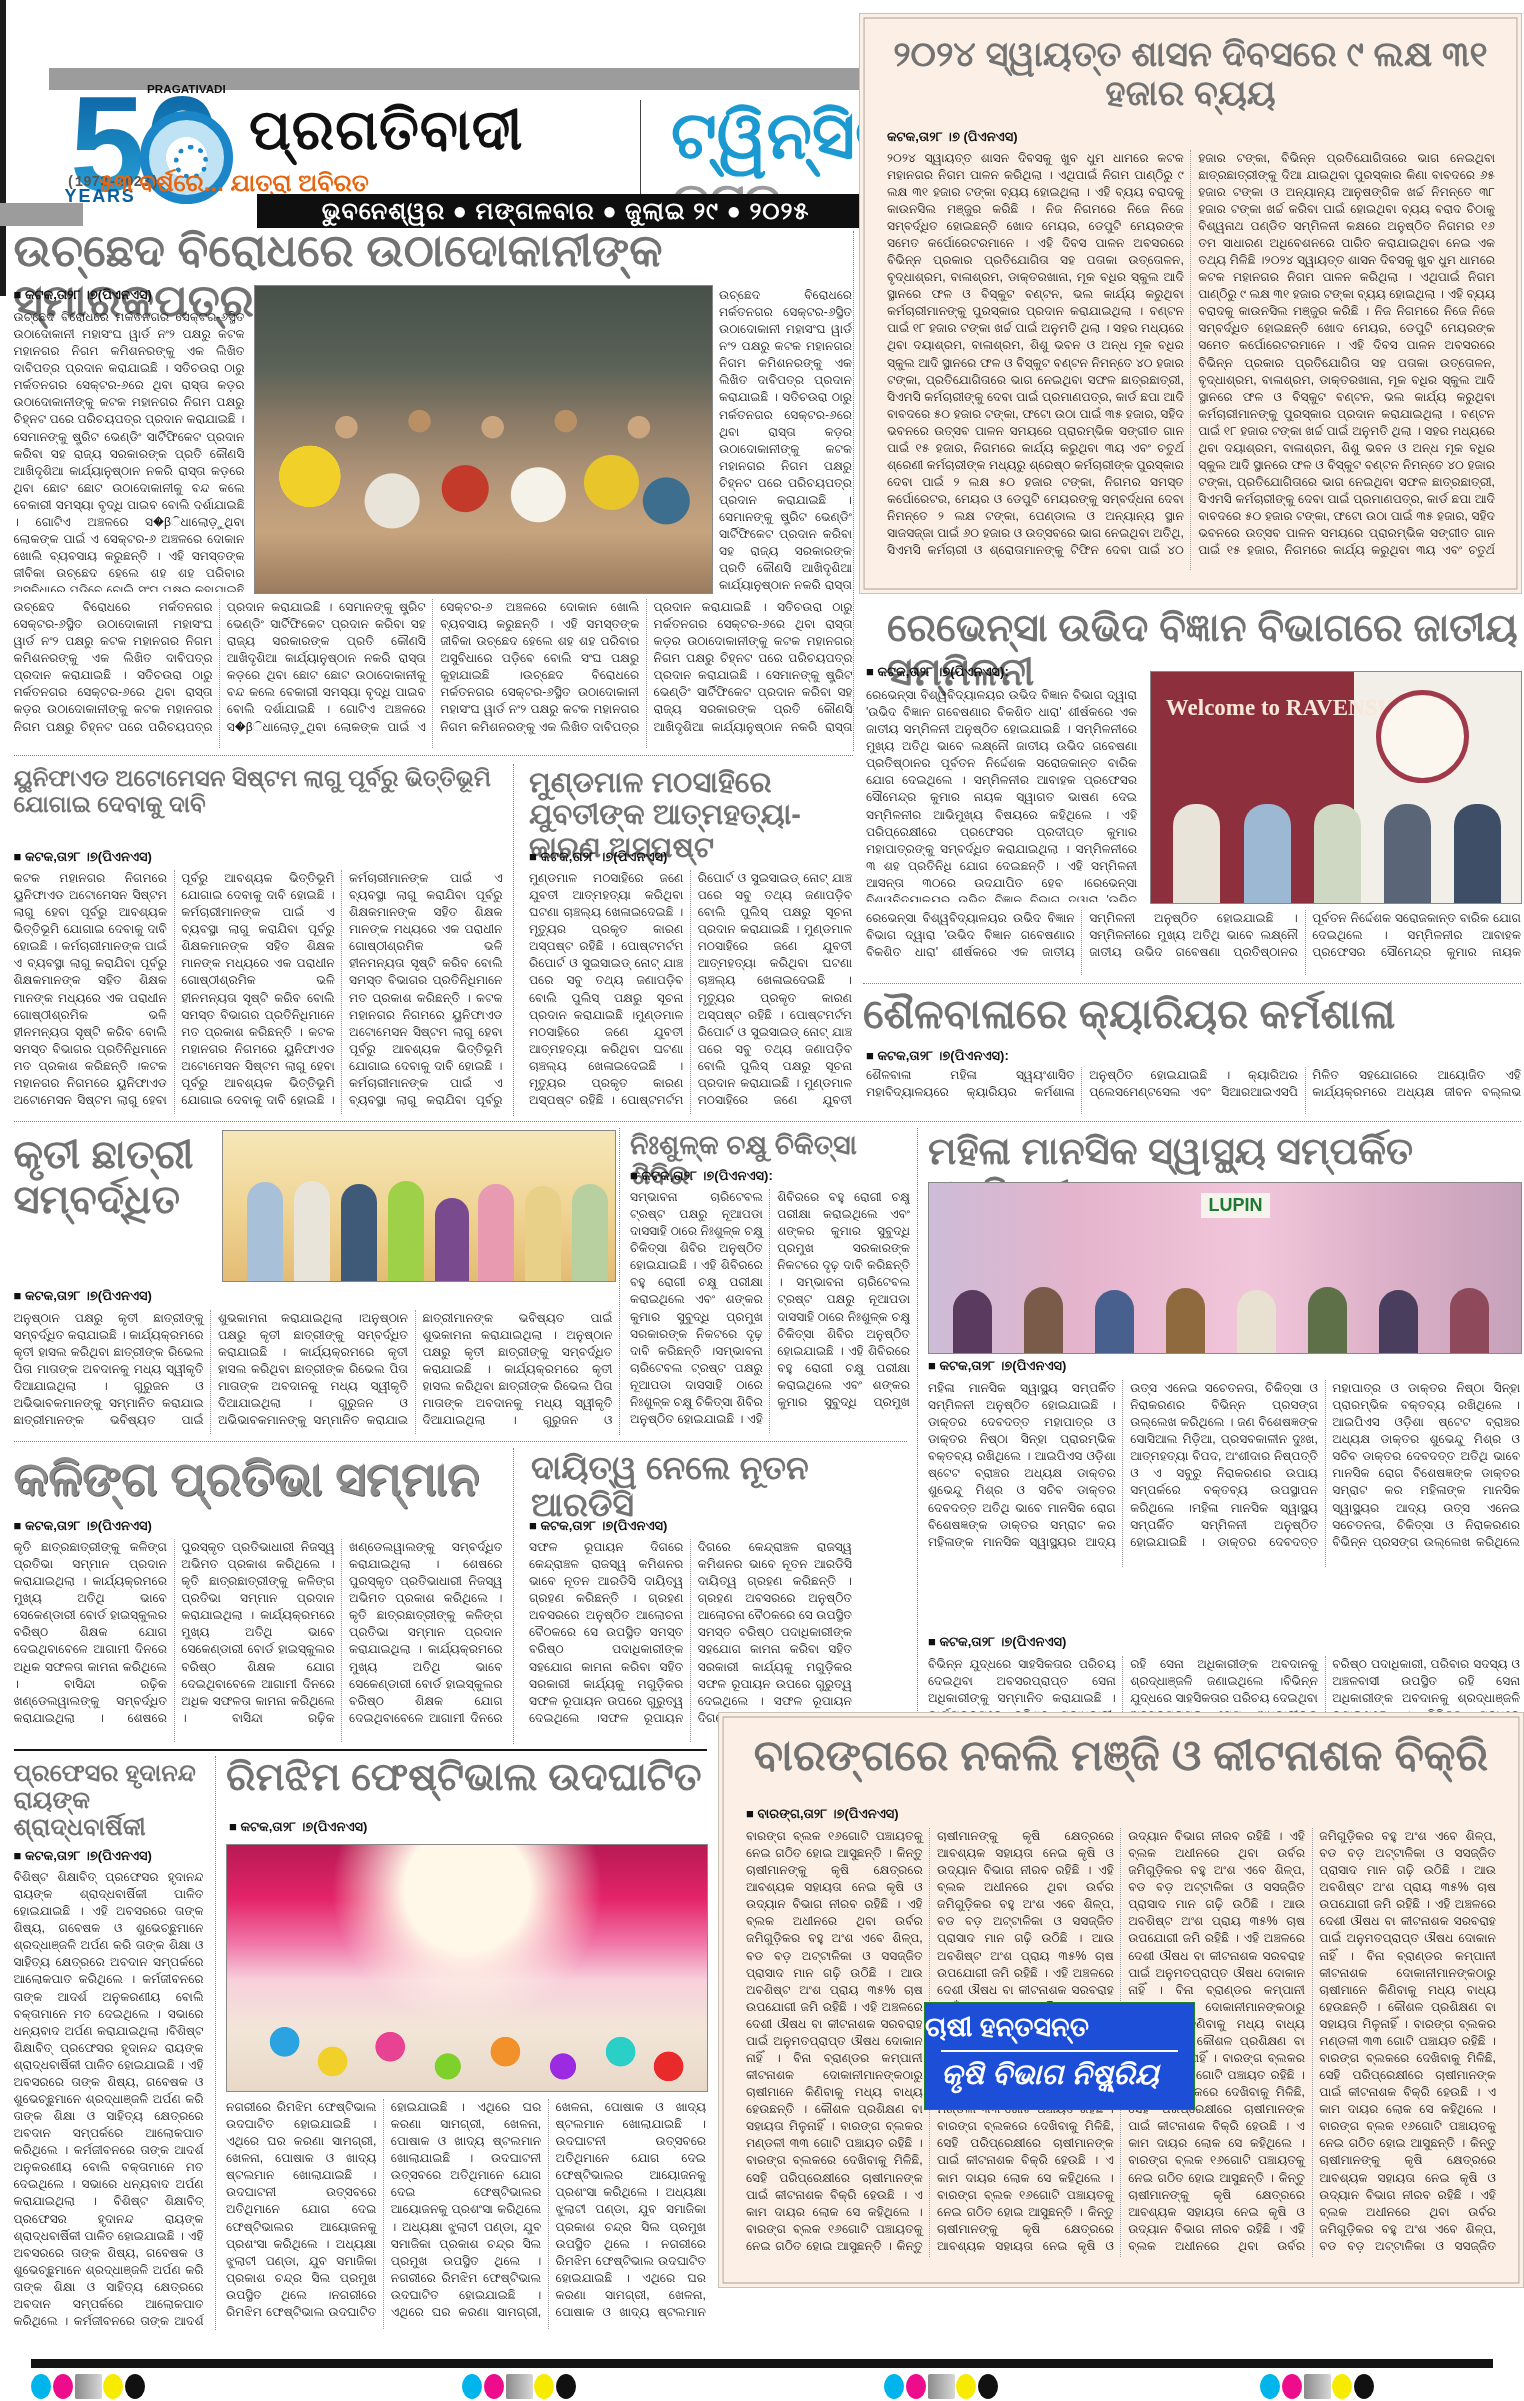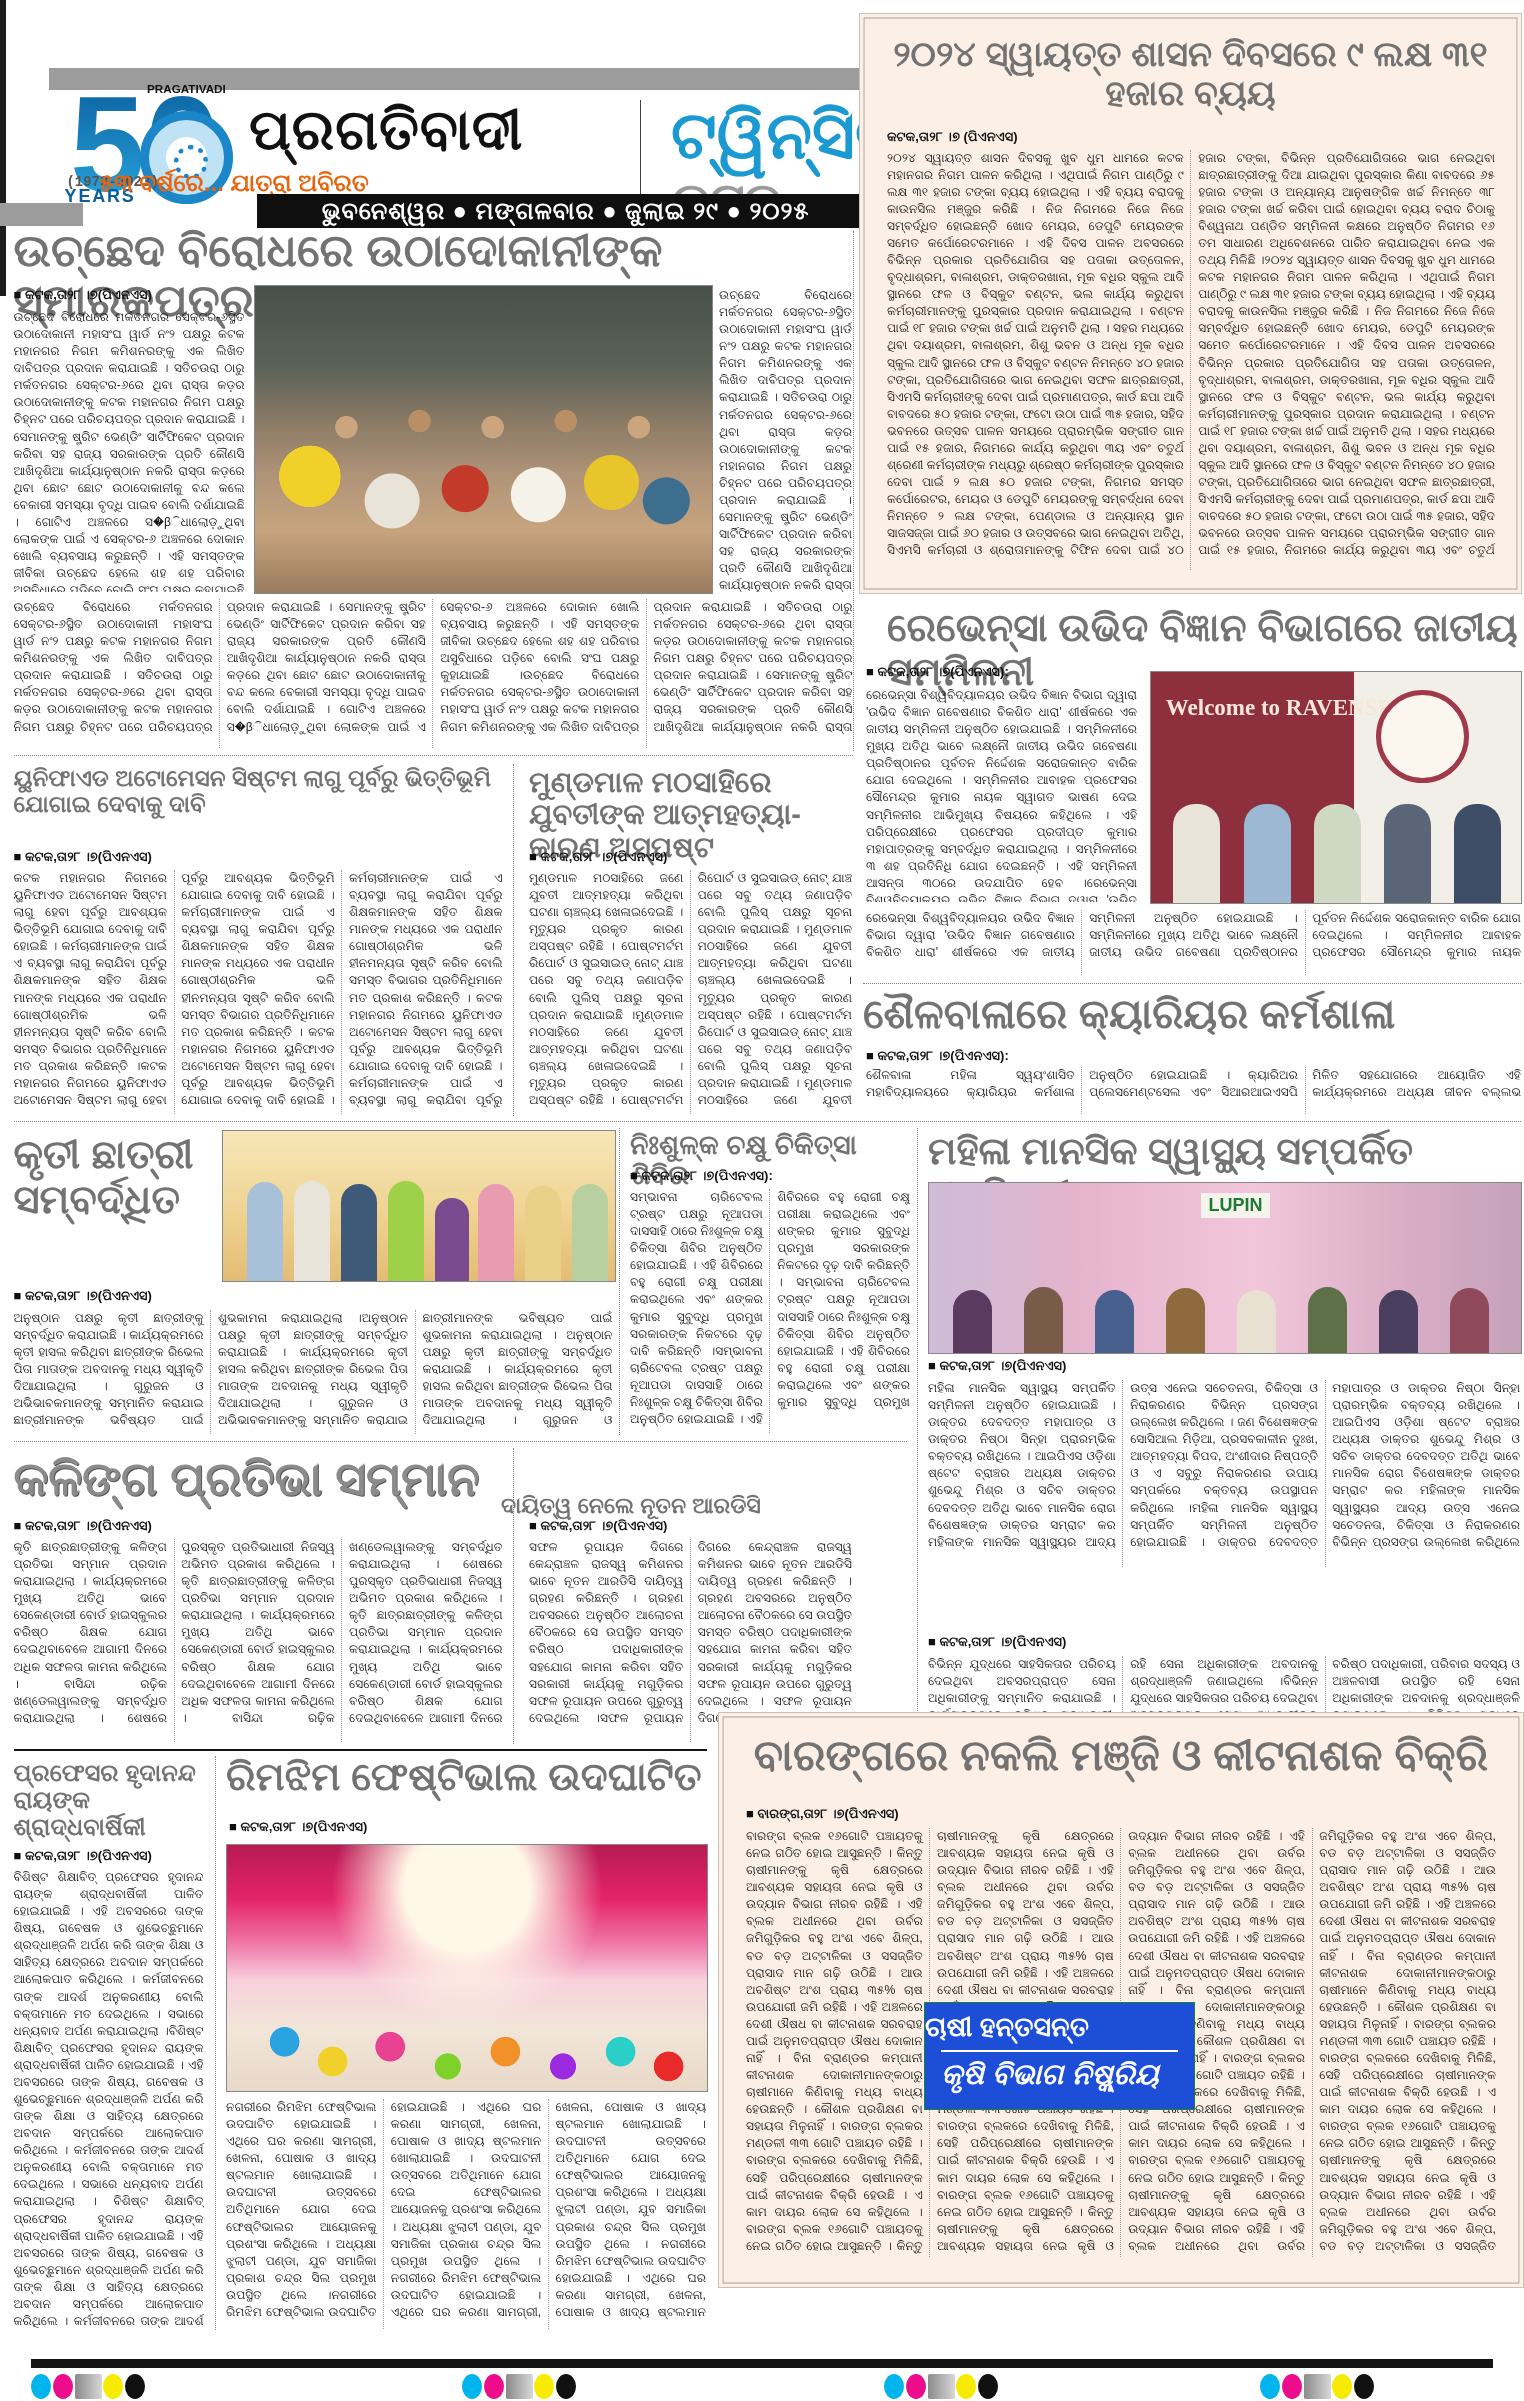--- a/index.html
+++ b/index.html
@@ -188,21 +188,21 @@
   <div class="abs dateline" style="left:928px;top:1358px;">■ କଟକ,ତା୨୮ ।୭(ପିଏନଏସ)</div>
   <div class="abs body-fill cols3" style="left:928px;top:1380px;width:592px;height:187px;">ମହିଳା ମାନସିକ ସ୍ୱାସ୍ଥ୍ୟ ସମ୍ପର୍କିତ ସମ୍ମିଳନୀ ଅନୁଷ୍ଠିତ ହୋଇଯାଇଛି । ଡାକ୍ତର ଦେବଦତ୍ତ ମହାପାତ୍ର ଓ ଡାକ୍ତର ନିଷ୍ଠା ସିନ୍ହା ପ୍ରାରମ୍ଭିକ ବକ୍ତବ୍ୟ ରଖିଥିଲେ । ଆଇପିଏସ ଓଡ଼ିଶା ଷ୍ଟେଟ ବ୍ରାଞ୍ଚର ଅଧ୍ୟକ୍ଷ ଡାକ୍ତର ଶୁଭେନ୍ଦୁ ମିଶ୍ର ଓ ସଚିବ ଡାକ୍ତର ଦେବଦତ୍ତ ଅତିଥି ଭାବେ ମାନସିକ ରୋଗ ବିଶେଷଜ୍ଞଙ୍କ ଡାକ୍ତର ସମ୍ରାଟ କର ମହିଳାଙ୍କ ମାନସିକ ସ୍ୱାସ୍ଥ୍ୟର ଆଦ୍ୟ ଉତ୍ସ ଏନେଇ ସଚେତନତା, ଚିକିତ୍ସା ଓ ନିରାକରଣର ବିଭିନ୍ନ ପ୍ରସଙ୍ଗ ଉଲ୍ଲେଖ କରିଥିଲେ । ଜଣ ବିଶେଷଜ୍ଞଙ୍କ ସୋସିଆଲ ମିଡ଼ିଆ, ପ୍ରସବକାଳୀନ ଦୁଃଖ, ଆତ୍ମହତ୍ୟା ବିପଦ, ଅଂଶୀଦାର ନିଷ୍ପତ୍ତି ଓ ଏ ସବୁରୁ ନିରାକରଣର ଉପାୟ ସମ୍ପର୍କରେ ବକ୍ତବ୍ୟ ଉପସ୍ଥାପନ କରିଥିଲେ ।ମହିଳା ମାନସିକ ସ୍ୱାସ୍ଥ୍ୟ ସମ୍ପର୍କିତ ସମ୍ମିଳନୀ ଅନୁଷ୍ଠିତ ହୋଇଯାଇଛି । ଡାକ୍ତର ଦେବଦତ୍ତ ମହାପାତ୍ର ଓ ଡାକ୍ତର ନିଷ୍ଠା ସିନ୍ହା ପ୍ରାରମ୍ଭିକ ବକ୍ତବ୍ୟ ରଖିଥିଲେ । ଆଇପିଏସ ଓଡ଼ିଶା ଷ୍ଟେଟ ବ୍ରାଞ୍ଚର ଅଧ୍ୟକ୍ଷ ଡାକ୍ତର ଶୁଭେନ୍ଦୁ ମିଶ୍ର ଓ ସଚିବ ଡାକ୍ତର ଦେବଦତ୍ତ ଅତିଥି ଭାବେ ମାନସିକ ରୋଗ ବିଶେଷଜ୍ଞଙ୍କ ଡାକ୍ତର ସମ୍ରାଟ କର ମହିଳାଙ୍କ ମାନସିକ ସ୍ୱାସ୍ଥ୍ୟର ଆଦ୍ୟ ଉତ୍ସ ଏନେଇ ସଚେତନତା, ଚିକିତ୍ସା ଓ ନିରାକରଣର ବିଭିନ୍ନ ପ୍ରସଙ୍ଗ ଉଲ୍ଲେଖ କରିଥିଲେ । ଜଣ ବିଶେଷଜ୍ଞଙ୍କ ସୋସିଆଲ ମିଡ଼ିଆ, ପ୍ରସବକାଳୀନ ଦୁଃଖ, ଆତ୍ମହତ୍ୟା ବିପଦ, ଅଂଶୀଦାର ନିଷ୍ପତ୍ତି ଓ ଏ ସବୁରୁ ନିରାକରଣର ଉପାୟ ସମ୍ପର୍କରେ ବକ୍ତବ୍ୟ ଉପସ୍ଥାପନ କରିଥିଲେ । </div>
 
   <div class="abs hdot" style="left:13.5px;top:1441px;width:893px;"></div>
   <div class="abs vdot" style="left:513px;top:1448px;height:296px;"></div>
 
   <div class="abs hl hl-gray" style="left:13.5px;top:1453px;width:493px;font-size:47px;">କଳିଙ୍ଗ ପ୍ରତିଭା ସମ୍ମାନ</div>
   <div class="abs dateline" style="left:13.5px;top:1518px;">■ କଟକ,ତା୨୮ ।୭(ପିଏନଏସ)</div>
   <div class="abs body-fill cols3" style="left:13.5px;top:1539px;width:489px;height:203px;">କୃତି ଛାତ୍ରଛାତ୍ରୀଙ୍କୁ କଳିଙ୍ଗ ପ୍ରତିଭା ସମ୍ମାନ ପ୍ରଦାନ କରାଯାଇଥିଲା । କାର୍ଯ୍ୟକ୍ରମରେ ମୁଖ୍ୟ ଅତିଥି ଭାବେ ସେକେଣ୍ଡାରୀ ବୋର୍ଡ ହାଇସ୍କୁଲର ବରିଷ୍ଠ ଶିକ୍ଷକ ଯୋଗ ଦେଇଥିବାବେଳେ ଆଗାମୀ ଦିନରେ ଅଧିକ ସଫଳତା କାମନା କରିଥିଲେ । ବାସିନ୍ଦା ରଢ଼ିକ ଖଣ୍ଡେଲୱାଲଙ୍କୁ ସମ୍ବର୍ଦ୍ଧିତ କରାଯାଇଥିଲା । ଶେଷରେ ପୁରସ୍କୃତ ପ୍ରତିଭାଧାରୀ ନିଜସ୍ୱ ଅଭିମତ ପ୍ରକାଶ କରିଥିଲେ ।କୃତି ଛାତ୍ରଛାତ୍ରୀଙ୍କୁ କଳିଙ୍ଗ ପ୍ରତିଭା ସମ୍ମାନ ପ୍ରଦାନ କରାଯାଇଥିଲା । କାର୍ଯ୍ୟକ୍ରମରେ ମୁଖ୍ୟ ଅତିଥି ଭାବେ ସେକେଣ୍ଡାରୀ ବୋର୍ଡ ହାଇସ୍କୁଲର ବରିଷ୍ଠ ଶିକ୍ଷକ ଯୋଗ ଦେଇଥିବାବେଳେ ଆଗାମୀ ଦିନରେ ଅଧିକ ସଫଳତା କାମନା କରିଥିଲେ । ବାସିନ୍ଦା ରଢ଼ିକ ଖଣ୍ଡେଲୱାଲଙ୍କୁ ସମ୍ବର୍ଦ୍ଧିତ କରାଯାଇଥିଲା । ଶେଷରେ ପୁରସ୍କୃତ ପ୍ରତିଭାଧାରୀ ନିଜସ୍ୱ ଅଭିମତ ପ୍ରକାଶ କରିଥିଲେ । କୃତି ଛାତ୍ରଛାତ୍ରୀଙ୍କୁ କଳିଙ୍ଗ ପ୍ରତିଭା ସମ୍ମାନ ପ୍ରଦାନ କରାଯାଇଥିଲା । କାର୍ଯ୍ୟକ୍ରମରେ ମୁଖ୍ୟ ଅତିଥି ଭାବେ ସେକେଣ୍ଡାରୀ ବୋର୍ଡ ହାଇସ୍କୁଲର ବରିଷ୍ଠ ଶିକ୍ଷକ ଯୋଗ ଦେଇଥିବାବେଳେ ଆଗାମୀ ଦିନରେ ଅଧିକ ସଫଳତା କାମନା କରିଥିଲେ । ବାସିନ୍ଦା ରଢ଼ିକ ଖଣ୍ଡେଲୱାଲଙ୍କୁ ସମ୍ବର୍ଦ୍ଧିତ କରାଯାଇଥିଲା । ଶେଷରେ ପୁରସ୍କୃତ ପ୍ରତିଭାଧାରୀ ନିଜସ୍ୱ ଅଭିମତ ପ୍ରକାଶ କରିଥିଲେ । </div>
 
-  <div class="abs hl" style="left:501px;top:1450px;width:323px;font-size:22px;margin-top:44px;">ଦାୟିତ୍ୱ ନେଲେ ନୂତନ ଆରଡିସି</div>
+  <div class="abs hl" style="left:531px;top:1450px;width:323px;font-size:33px;">ଦାୟିତ୍ୱ ନେଲେ ନୂତନ ଆରଡିସି</div>
   <div class="abs dateline" style="left:529px;top:1518px;">■ କଟକ,ତା୨୮ ।୭(ପିଏନଏସ)</div>
   <div class="abs body-fill cols2" style="left:529px;top:1539px;width:323px;height:203px;">ସଫଳ ରୂପାୟନ ଦିଗରେ କେନ୍ଦ୍ରାଞ୍ଚଳ ରାଜସ୍ୱ କମିଶନର ଭାବେ ନୂତନ ଆରଡିସି ଦାୟିତ୍ୱ ଗ୍ରହଣ କରିଛନ୍ତି । ଗ୍ରହଣ ଅବସରରେ ଅନୁଷ୍ଠିତ ଆଲୋଚନା ବୈଠକରେ ସେ ଉପସ୍ଥିତ ସମସ୍ତ ବରିଷ୍ଠ ପଦାଧିକାରୀଙ୍କ ସହଯୋଗ କାମନା କରିବା ସହିତ ସରକାରୀ କାର୍ଯ୍ୟକୁ ମଗୁଡ଼ିକର ସଫଳ ରୂପାୟନ ଉପରେ ଗୁରୁତ୍ୱ ଦେଇଥିଲେ ।ସଫଳ ରୂପାୟନ ଦିଗରେ କେନ୍ଦ୍ରାଞ୍ଚଳ ରାଜସ୍ୱ କମିଶନର ଭାବେ ନୂତନ ଆରଡିସି ଦାୟିତ୍ୱ ଗ୍ରହଣ କରିଛନ୍ତି । ଗ୍ରହଣ ଅବସରରେ ଅନୁଷ୍ଠିତ ଆଲୋଚନା ବୈଠକରେ ସେ ଉପସ୍ଥିତ ସମସ୍ତ ବରିଷ୍ଠ ପଦାଧିକାରୀଙ୍କ ସହଯୋଗ କାମନା କରିବା ସହିତ ସରକାରୀ କାର୍ଯ୍ୟକୁ ମଗୁଡ଼ିକର ସଫଳ ରୂପାୟନ ଉପରେ ଗୁରୁତ୍ୱ ଦେଇଥିଲେ । ସଫଳ ରୂପାୟନ ଦିଗରେ କେନ୍ଦ୍ରାଞ୍ଚଳ ରାଜସ୍ୱ କମିଶନର ଭାବେ ନୂତନ ଆରଡିସି ଦାୟିତ୍ୱ ଗ୍ରହଣ କରିଛନ୍ତି । ଗ୍ରହଣ ଅବସରରେ ଅନୁଷ୍ଠିତ ଆଲୋଚନା ବୈଠକରେ ସେ ଉପସ୍ଥିତ ସମସ୍ତ ବରିଷ୍ଠ ପଦାଧିକାରୀଙ୍କ ସହଯୋଗ କାମନା କରିବା ସହିତ ସରକାରୀ କାର୍ଯ୍ୟକୁ ମଗୁଡ଼ିକର ସଫଳ ରୂପାୟନ ଉପରେ ଗୁରୁତ୍ୱ ଦେଇଥିଲେ । </div>
 
   <div class="abs dateline" style="left:928px;top:1634px;">■ କଟକ,ତା୨୮ ।୭(ପିଏନଏସ)</div>
   <div class="abs body-fill cols3" style="left:928px;top:1656px;width:592px;height:90px;">ବିଭିନ୍ନ ଯୁଦ୍ଧରେ ସାହସିକତାର ପରିଚୟ ଦେଇଥିବା ଅବସରପ୍ରାପ୍ତ ସେନା ଅଧିକାରୀଙ୍କୁ ସମ୍ମାନିତ କରାଯାଇଛି । କାର୍ଯ୍ୟକ୍ରମରେ ବରିଷ୍ଠ ପଦାଧିକାରୀ, ପରିବାର ସଦସ୍ୟ ଓ ଅଞ୍ଚଳବାସୀ ଉପସ୍ଥିତ ରହି ସେନା ଅଧିକାରୀଙ୍କ ଅବଦାନକୁ ଶ୍ରଦ୍ଧାଞ୍ଜଳି ଜଣାଇଥିଲେ ।ବିଭିନ୍ନ ଯୁଦ୍ଧରେ ସାହସିକତାର ପରିଚୟ ଦେଇଥିବା ଅବସରପ୍ରାପ୍ତ ସେନା ଅଧିକାରୀଙ୍କୁ ସମ୍ମାନିତ କରାଯାଇଛି । କାର୍ଯ୍ୟକ୍ରମରେ ବରିଷ୍ଠ ପଦାଧିକାରୀ, ପରିବାର ସଦସ୍ୟ ଓ ଅଞ୍ଚଳବାସୀ ଉପସ୍ଥିତ ରହି ସେନା ଅଧିକାରୀଙ୍କ ଅବଦାନକୁ ଶ୍ରଦ୍ଧାଞ୍ଜଳି ଜଣାଇଥିଲେ । ବିଭିନ୍ନ ଯୁଦ୍ଧରେ ସାହସିକତାର ପରିଚୟ ଦେଇଥିବା ଅବସରପ୍ରାପ୍ତ ସେନା ଅଧିକାରୀଙ୍କୁ ସମ୍ମାନିତ କରାଯାଇଛି । କାର୍ଯ୍ୟକ୍ରମରେ ବରିଷ୍ଠ ପଦାଧିକାରୀ, ପରିବାର ସଦସ୍ୟ ଓ ଅଞ୍ଚଳବାସୀ ଉପସ୍ଥିତ ରହି ସେନା ଅଧିକାରୀଙ୍କ ଅବଦାନକୁ ଶ୍ରଦ୍ଧାଞ୍ଜଳି ଜଣାଇଥିଲେ । </div>
 
   <div class="abs solidline" style="left:13.5px;top:1749px;width:693px;"></div>
   <div class="abs vdot" style="left:215px;top:1756px;height:574px;"></div>
 
   <div class="abs hl" style="left:13.5px;top:1760px;width:193px;font-size:24px;">ପ୍ରଫେସର ହୃଦାନନ୍ଦ ରାୟଙ୍କ ଶ୍ରାଦ୍ଧବାର୍ଷିକୀ</div>

